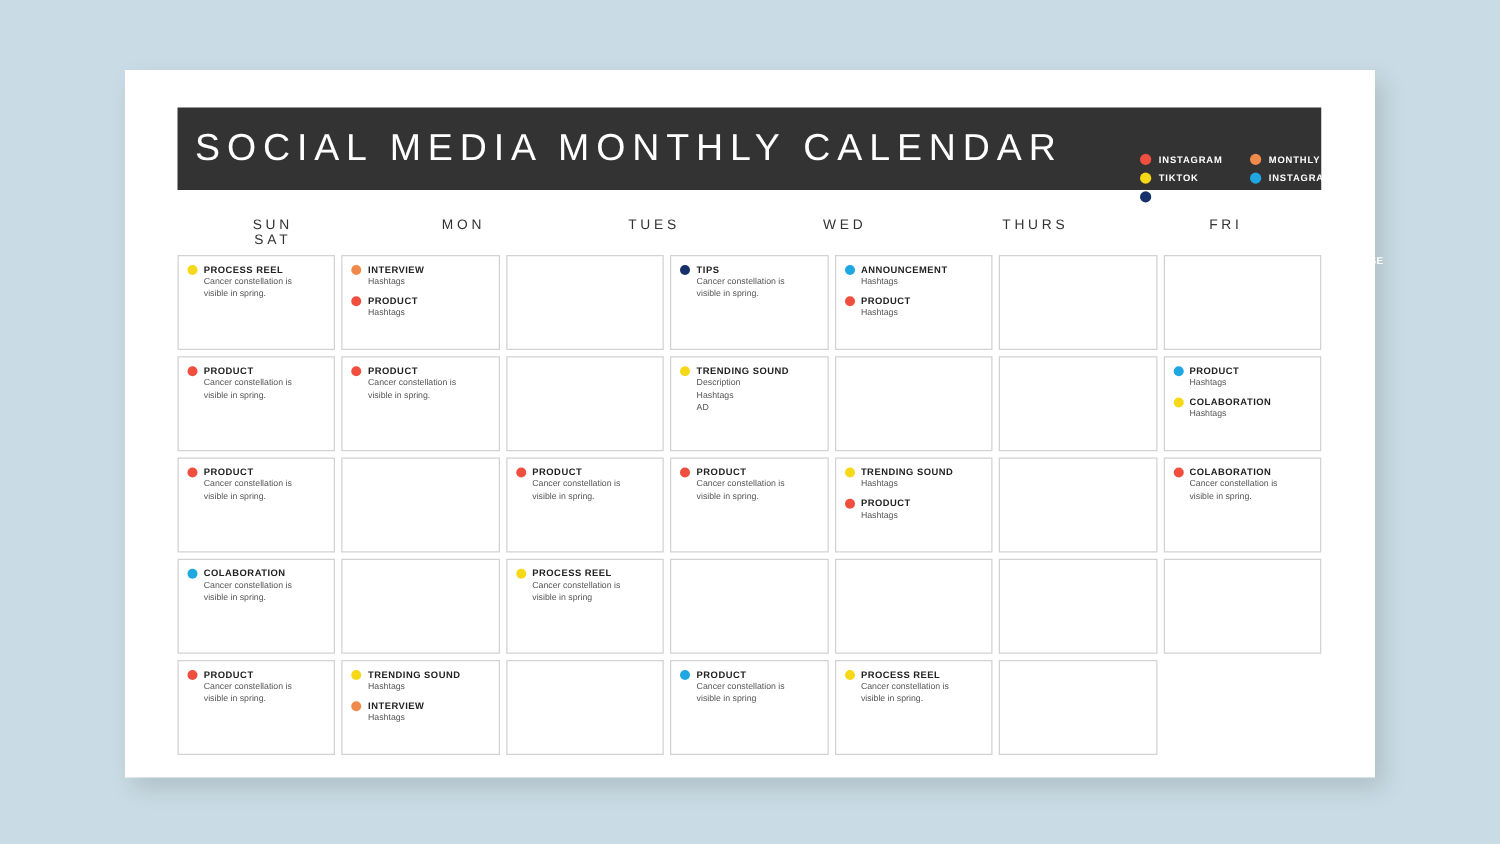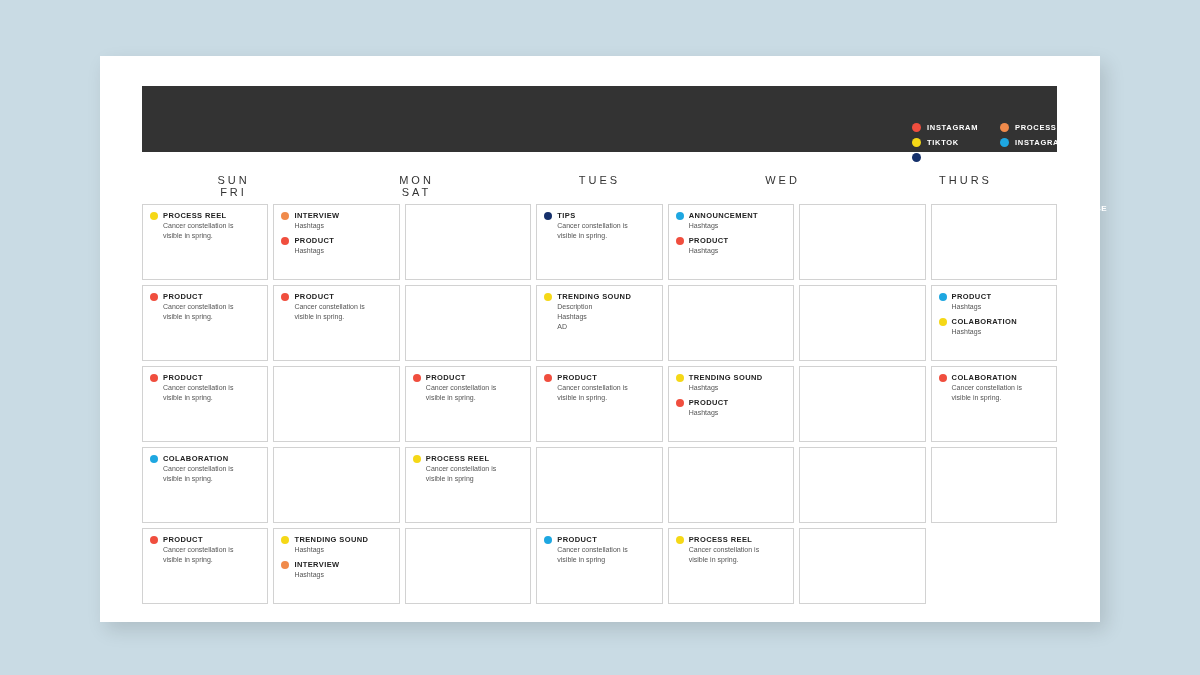--- a/index.html
+++ b/index.html
@@ -77,21 +77,21 @@
     color: #ffffff;
     font-size: 8px;
     font-weight: 700;
     letter-spacing: 0.4px;
   }
   .daynames {
     position: absolute;
     left: 42px; top: 118px;
     width: 915px;
     display: grid;
-    grid-template-columns: repeat(5, 1fr);
+    grid-template-columns: repeat(6, 1fr);
   }
   .dayname {
     text-align: center;
     font-size: 11px;
     letter-spacing: 3px;
     color: #333333;
     font-weight: 400;
   }
   .grid {
     position: absolute;
@@ -137,28 +137,29 @@
     line-height: 1.45;
   }
 </style>
 </head>
 <body>
 
 <div id="page">
   <div class="sheet">
 
     <div class="header-band">
+      <div class="title">SOCIAL MEDIA MONTHLY CALENDAR</div>
       <div class="legend">
           <div class="legend-item">
             <span class="legend-dot" style="background: rgb(240, 78, 62);"></span>
             <span class="legend-label">INSTAGRAM</span>
           </div>
           <div class="legend-item">
             <span class="legend-dot" style="background: rgb(240, 138, 75);"></span>
-            <span class="legend-label">PROCESS</span>
+            <span class="legend-label">MONTHLY</span>
           </div>
           <div class="legend-item">
             <span class="legend-dot" style="background: rgb(245, 216, 23);"></span>
             <span class="legend-label">TIKTOK</span>
           </div>
           <div class="legend-item">
             <span class="legend-dot" style="background: rgb(30, 167, 225);"></span>
             <span class="legend-label">INSTAGRAM</span>
           </div>
           <div class="legend-item">

